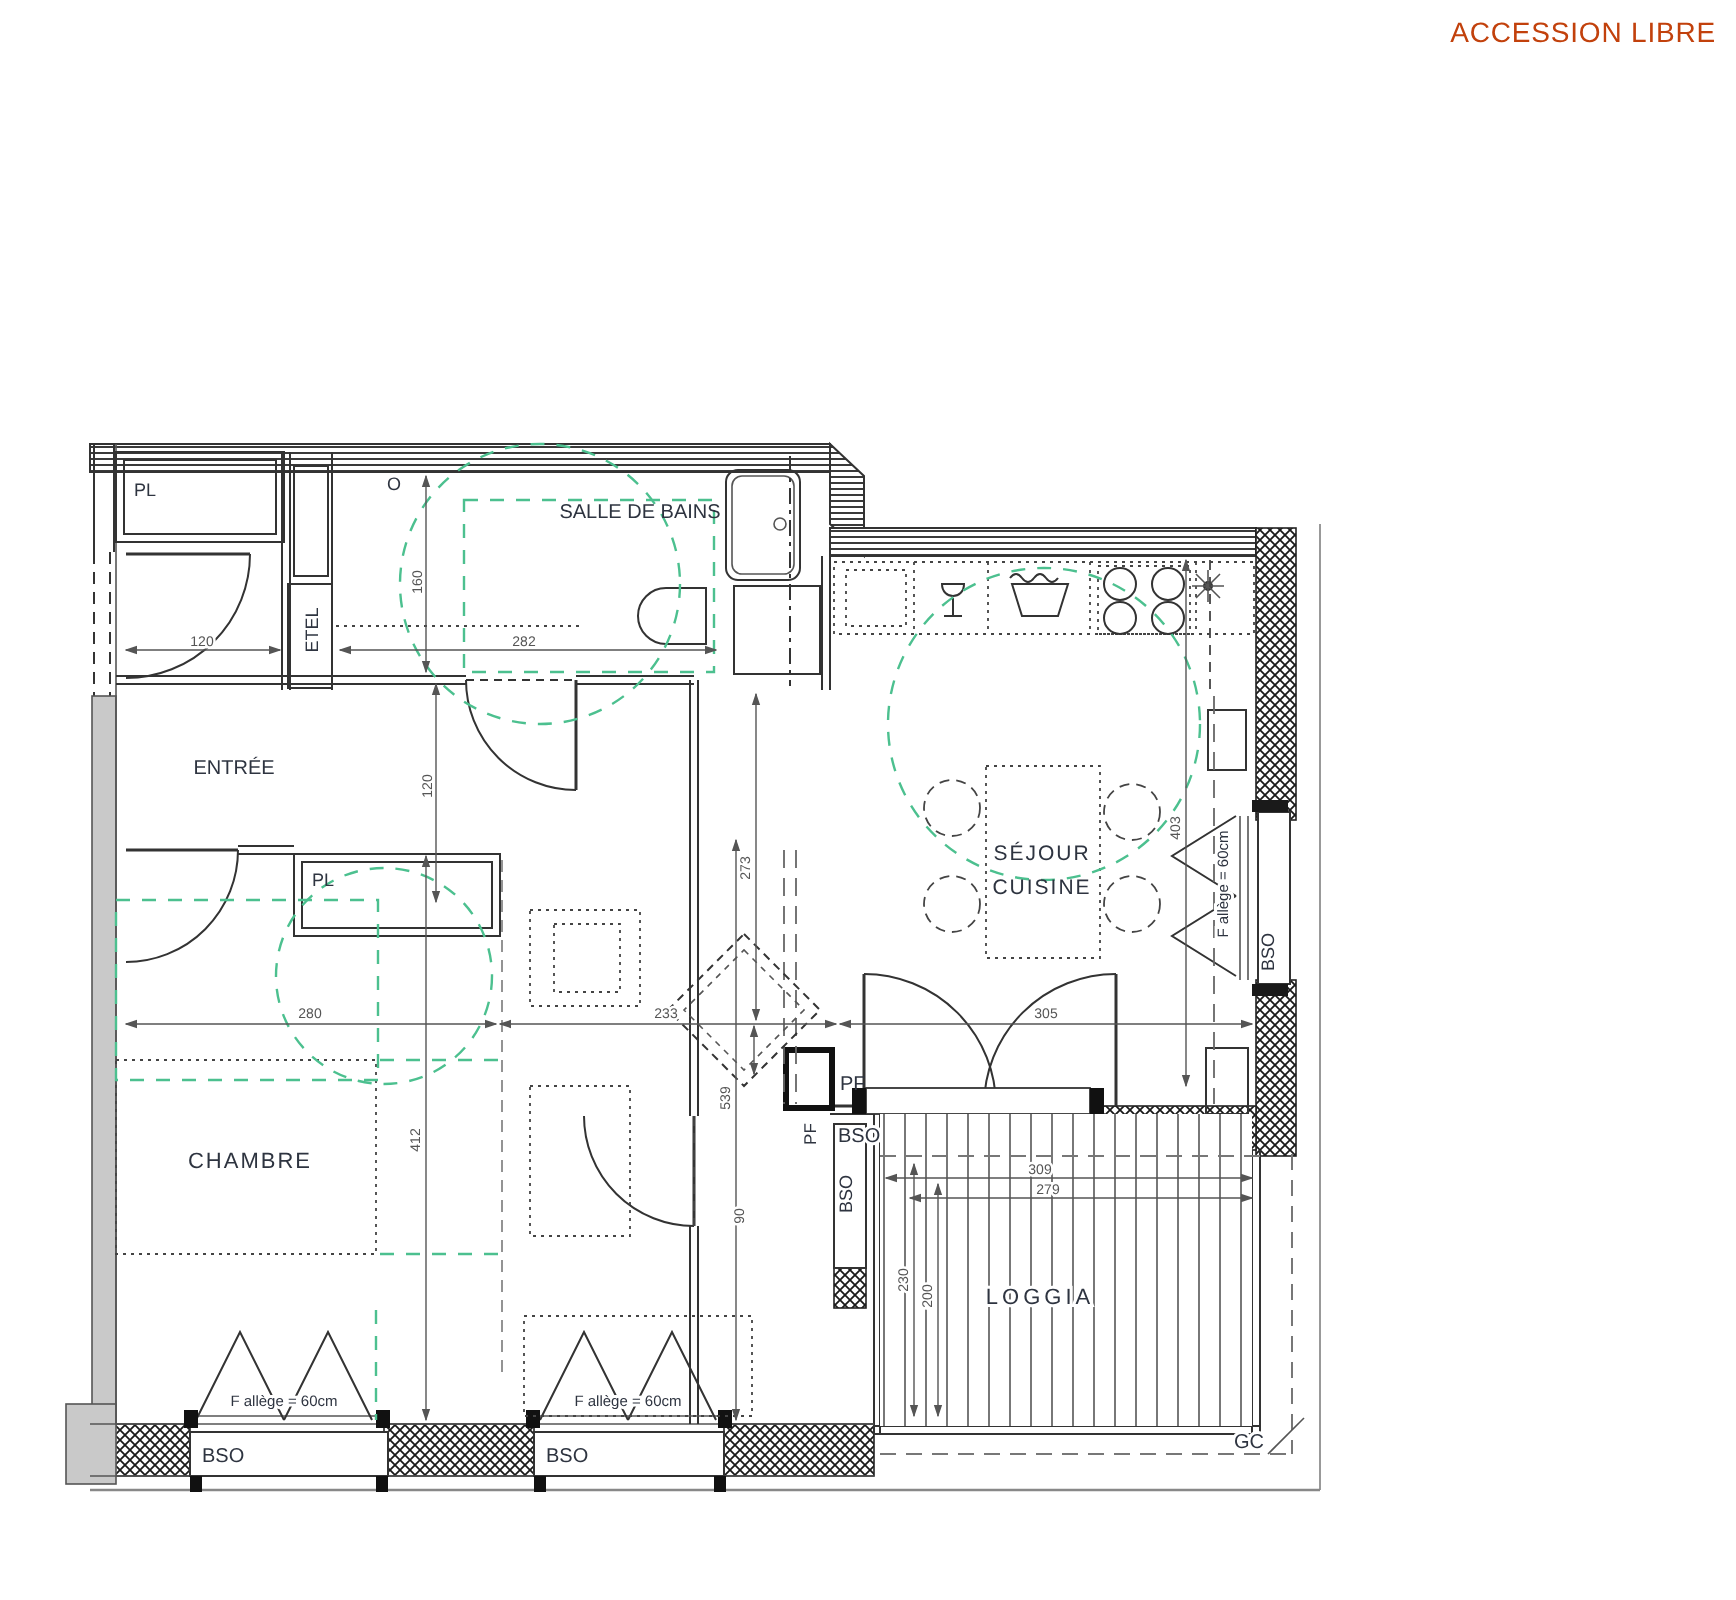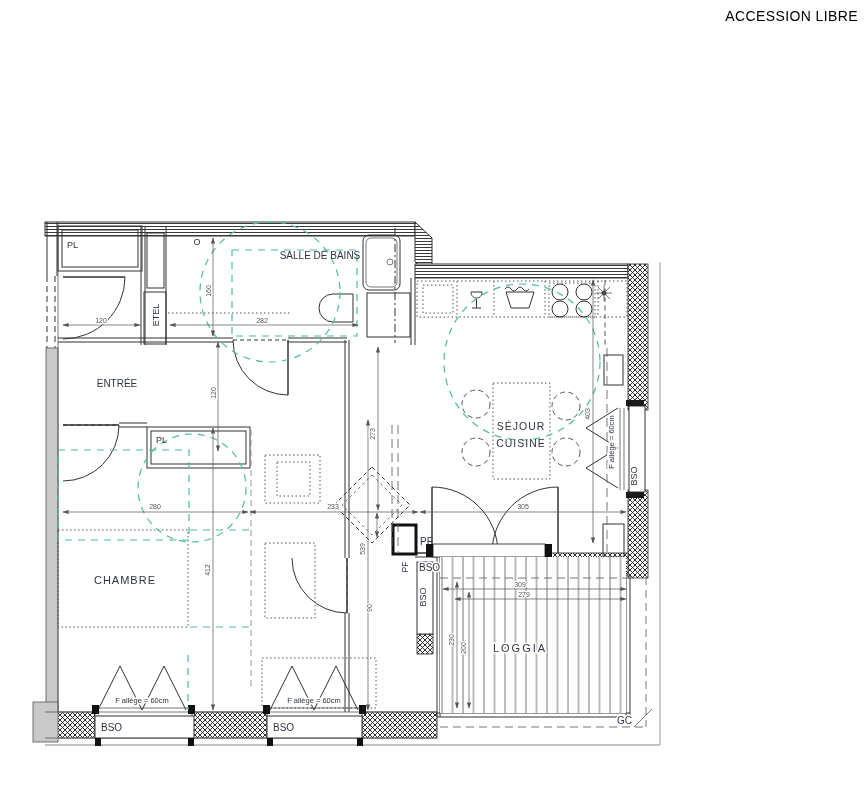--- a/index.html
+++ b/index.html
@@ -1,18 +1,18 @@
 <!DOCTYPE html>
 <html><head>
 <meta charset="utf-8">
 <style>
   html,body{margin:0;padding:0;background:#fff;}
   #stage{position:relative;width:868px;height:800px;background:#fff;overflow:hidden;
          font-family:"Liberation Sans",sans-serif;}
-  #title{position:absolute;top:8px;right:10px;font-size:14px;letter-spacing:.4px;color:#000000;}
+  #title{position:absolute;top:8px;right:10px;font-size:14px;letter-spacing:.4px;color:#c2410c;}
   svg{position:absolute;left:0;top:0;}
   svg text{font-family:"Liberation Sans",sans-serif;fill:#2e3440;}
   .w{stroke:#333;stroke-width:1;fill:none}
   .w2{stroke:#333;stroke-width:1.5;fill:none}
   .thin{stroke:#555;stroke-width:.8;fill:none}
   .dot{stroke:#444;stroke-width:.9;fill:none;stroke-dasharray:1.5,2.5}
   .dash{stroke:#444;stroke-width:.9;fill:none;stroke-dasharray:5,3.5}
   .ldash{stroke:#666;stroke-width:.9;fill:none;stroke-dasharray:9,5}
   .dim{stroke:#555;stroke-width:.7;fill:none}
   .grn{stroke:#4cc08f;stroke-width:1.2;fill:none;stroke-dasharray:7,6}

